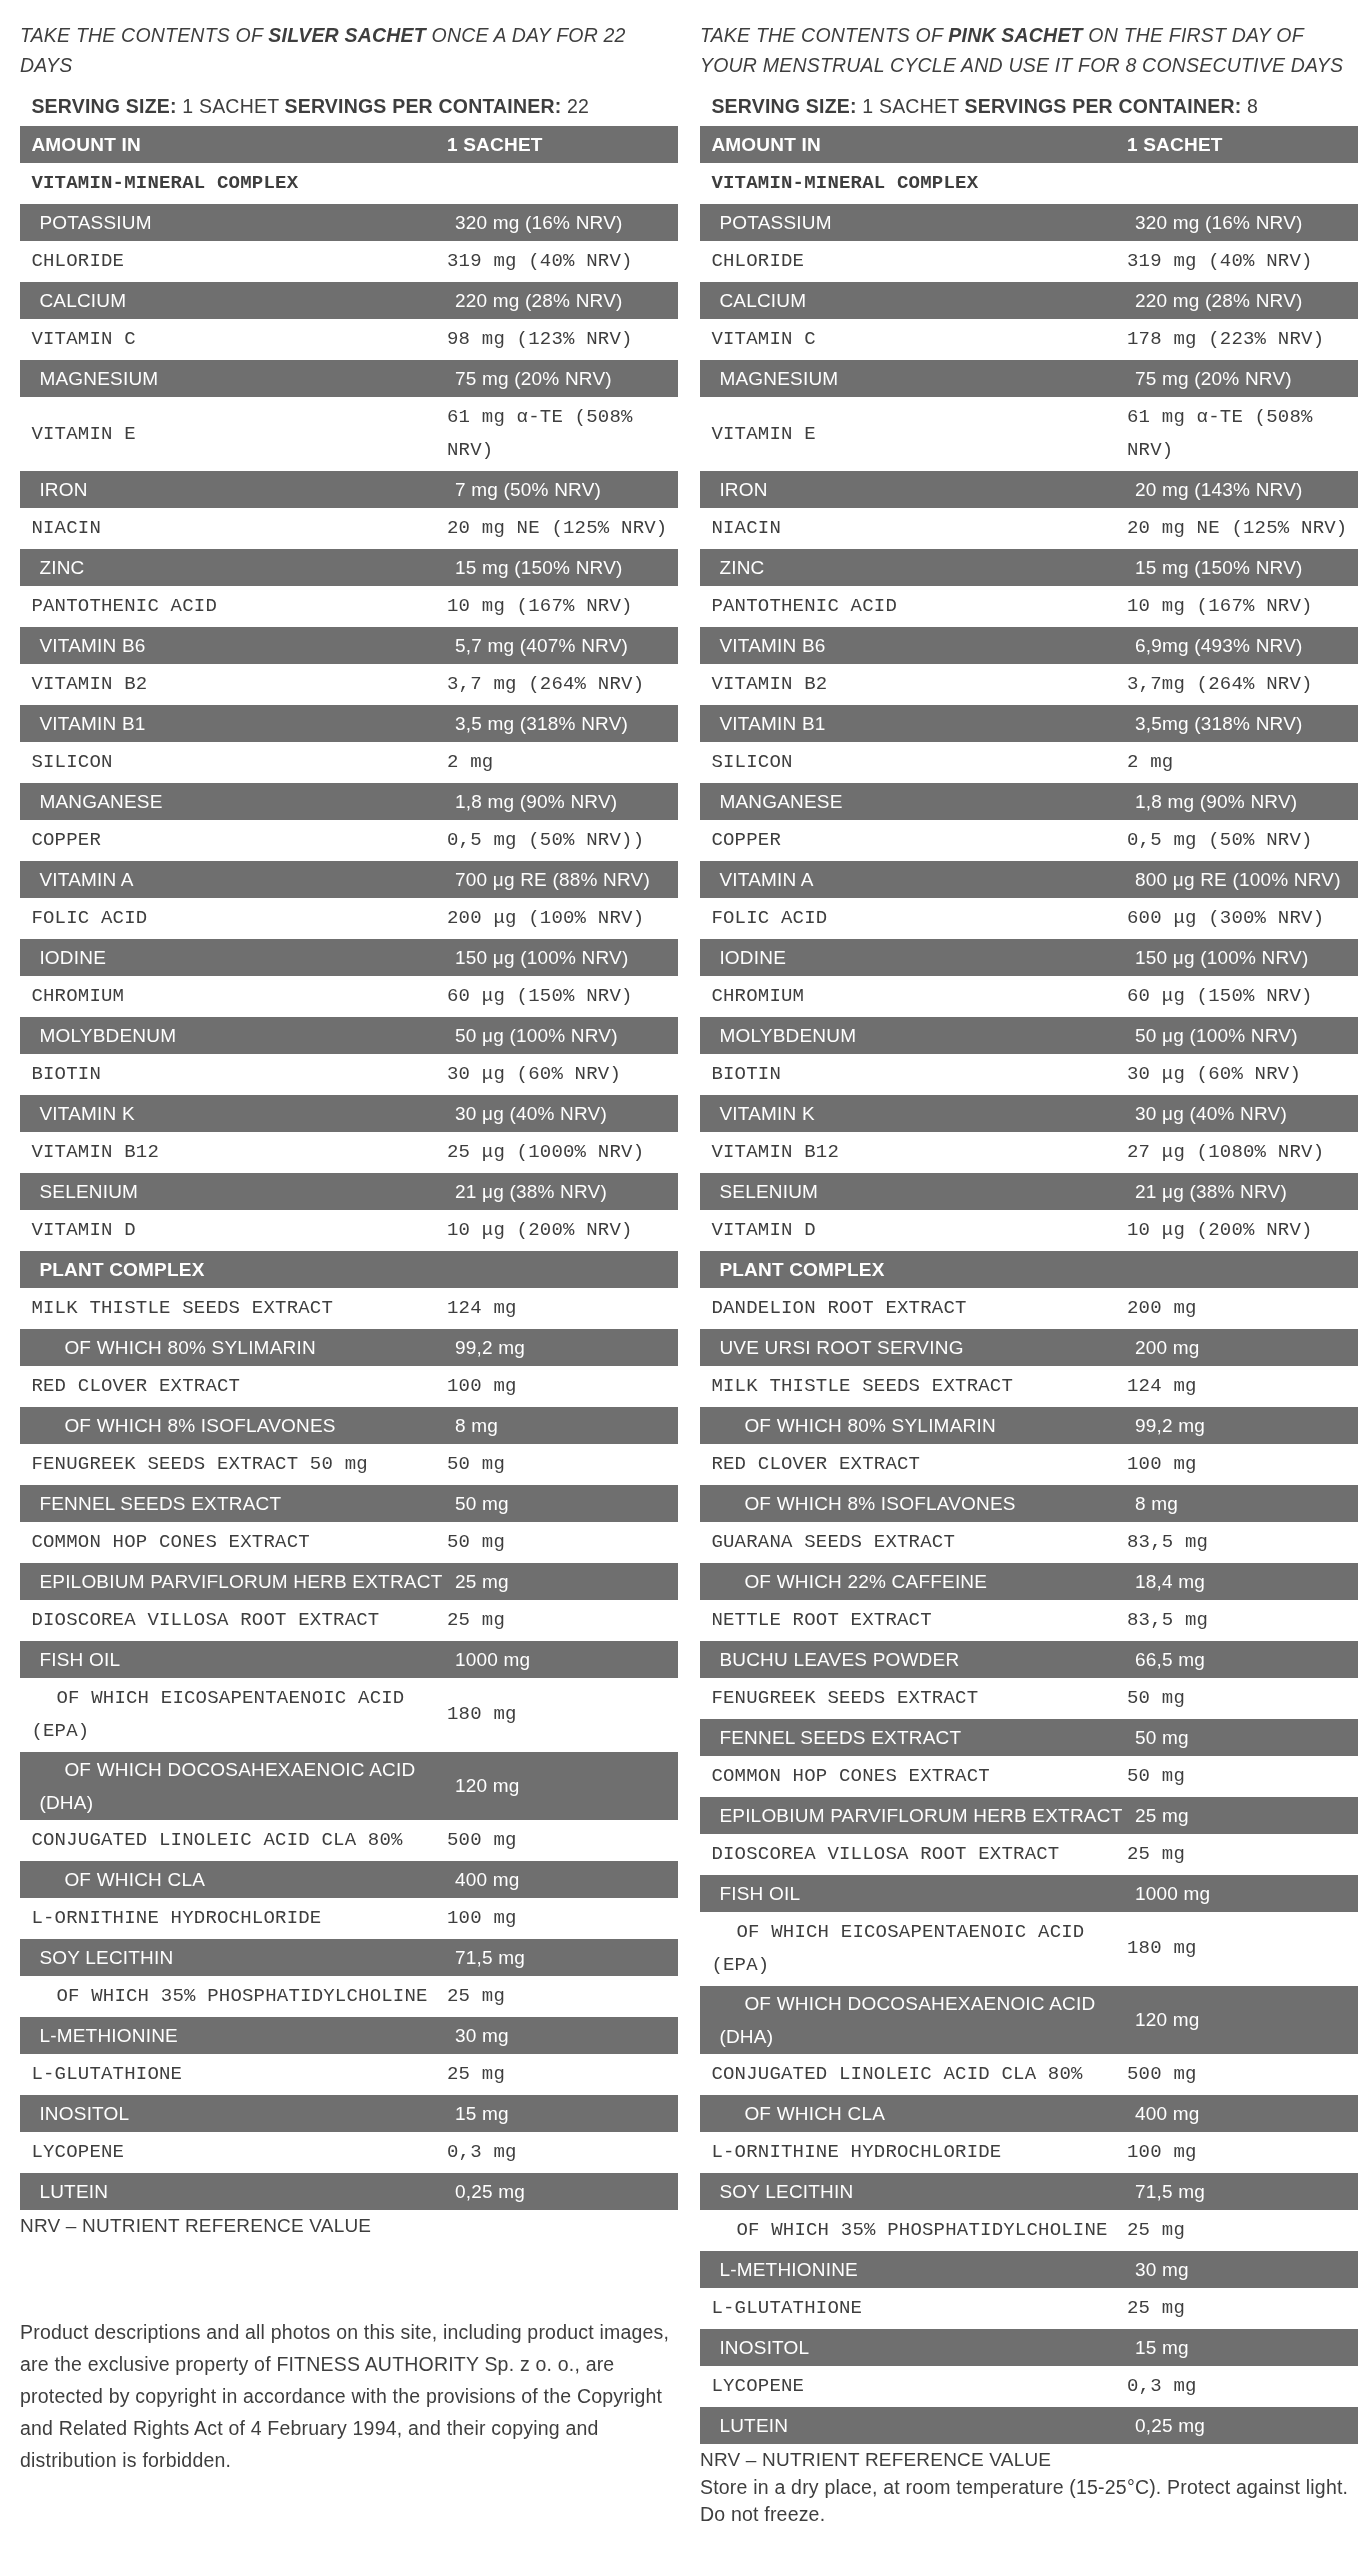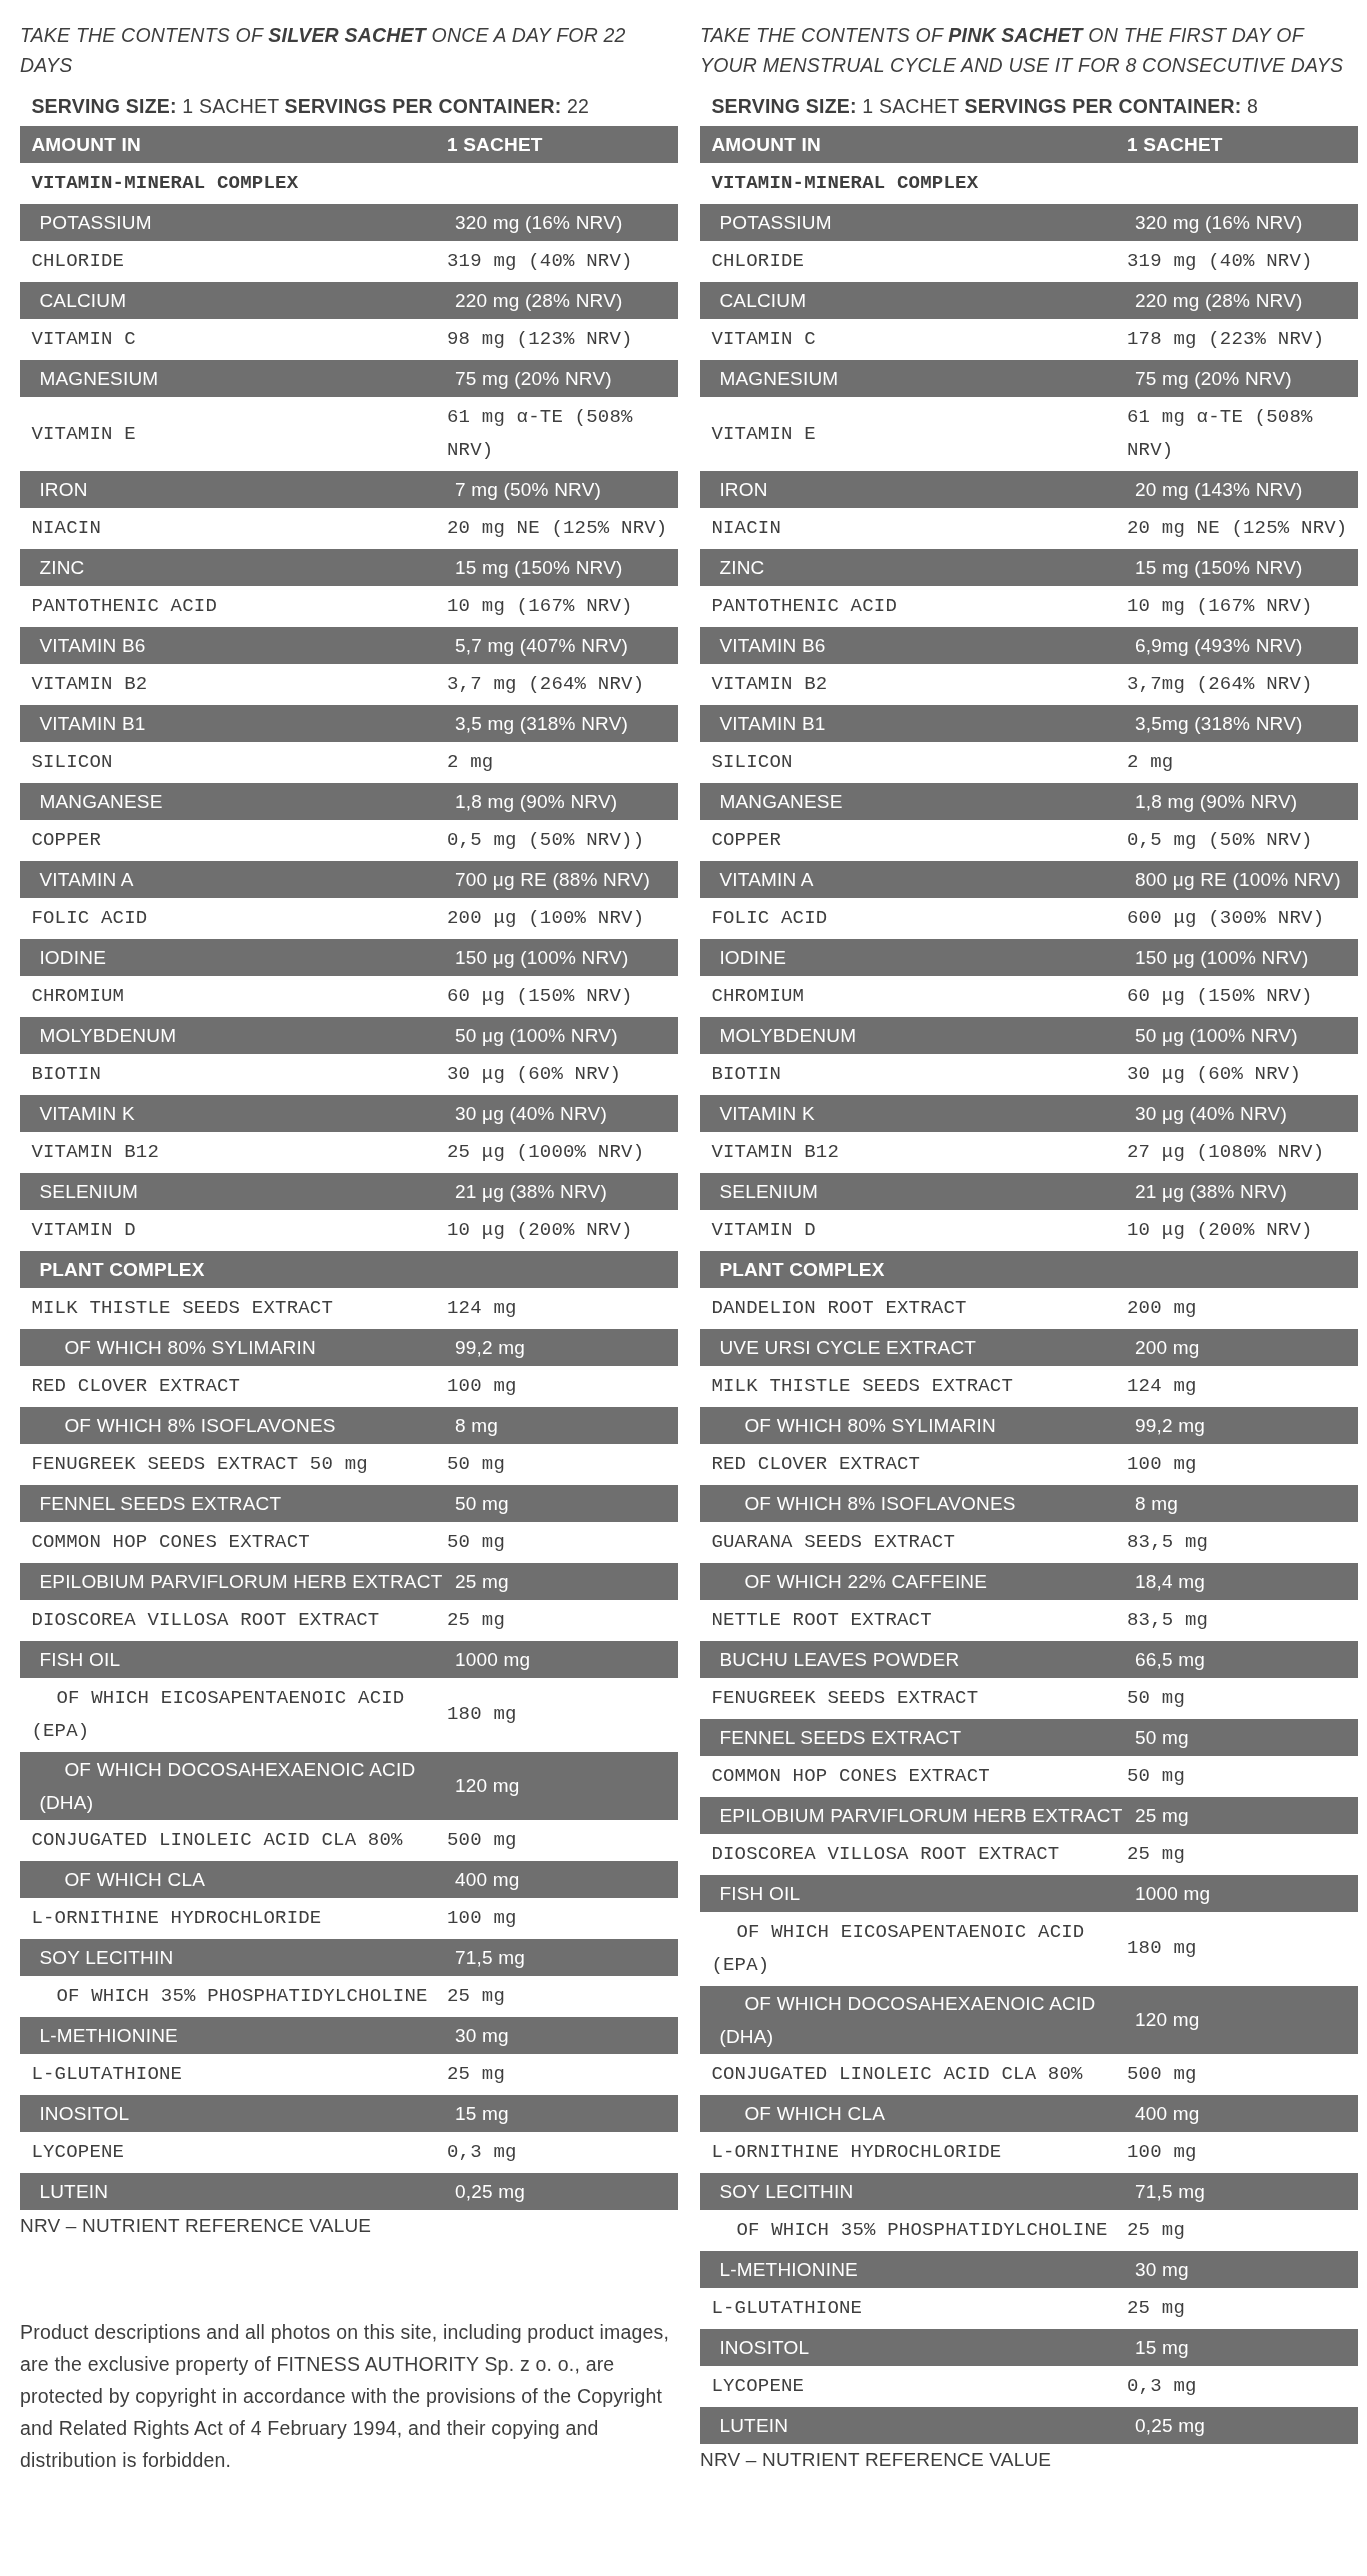--- a/index.html
+++ b/index.html
@@ -367,21 +367,21 @@
           <span class="val">10 μg (200% NRV)</span>
         </div>
         <div class="row section dark">
           <span class="name">PLANT COMPLEX</span>
         </div>
         <div class="row light">
           <span class="name">DANDELION ROOT EXTRACT</span>
           <span class="val">200 mg</span>
         </div>
         <div class="row dark">
-          <span class="name">UVE URSI CYCLE EXTRACT</span>
+          <span class="name">UVE URSI ROOT SERVING</span>
           <span class="val">200 mg</span>
         </div>
         <div class="row light">
           <span class="name">MILK THISTLE SEEDS EXTRACT</span>
           <span class="val">124 mg</span>
         </div>
         <div class="row dark indent">
           <span class="name">OF WHICH 80% SYLIMARIN</span>
           <span class="val">99,2 mg</span>
         </div>
@@ -476,16 +476,17 @@
         <div class="row light">
           <span class="name">LYCOPENE</span>
           <span class="val">0,3 mg</span>
         </div>
         <div class="row dark">
           <span class="name">LUTEIN</span>
           <span class="val">0,25 mg</span>
         </div>
       </div>
     <p class="footnote">NRV – NUTRIENT REFERENCE VALUE</p>
+    <p class="storage">Store in a dry place, at room temperature (15-25°C). Protect against light. Do not freeze.</p>
   </div>
 
 </div>
 
 
 </body></html>

